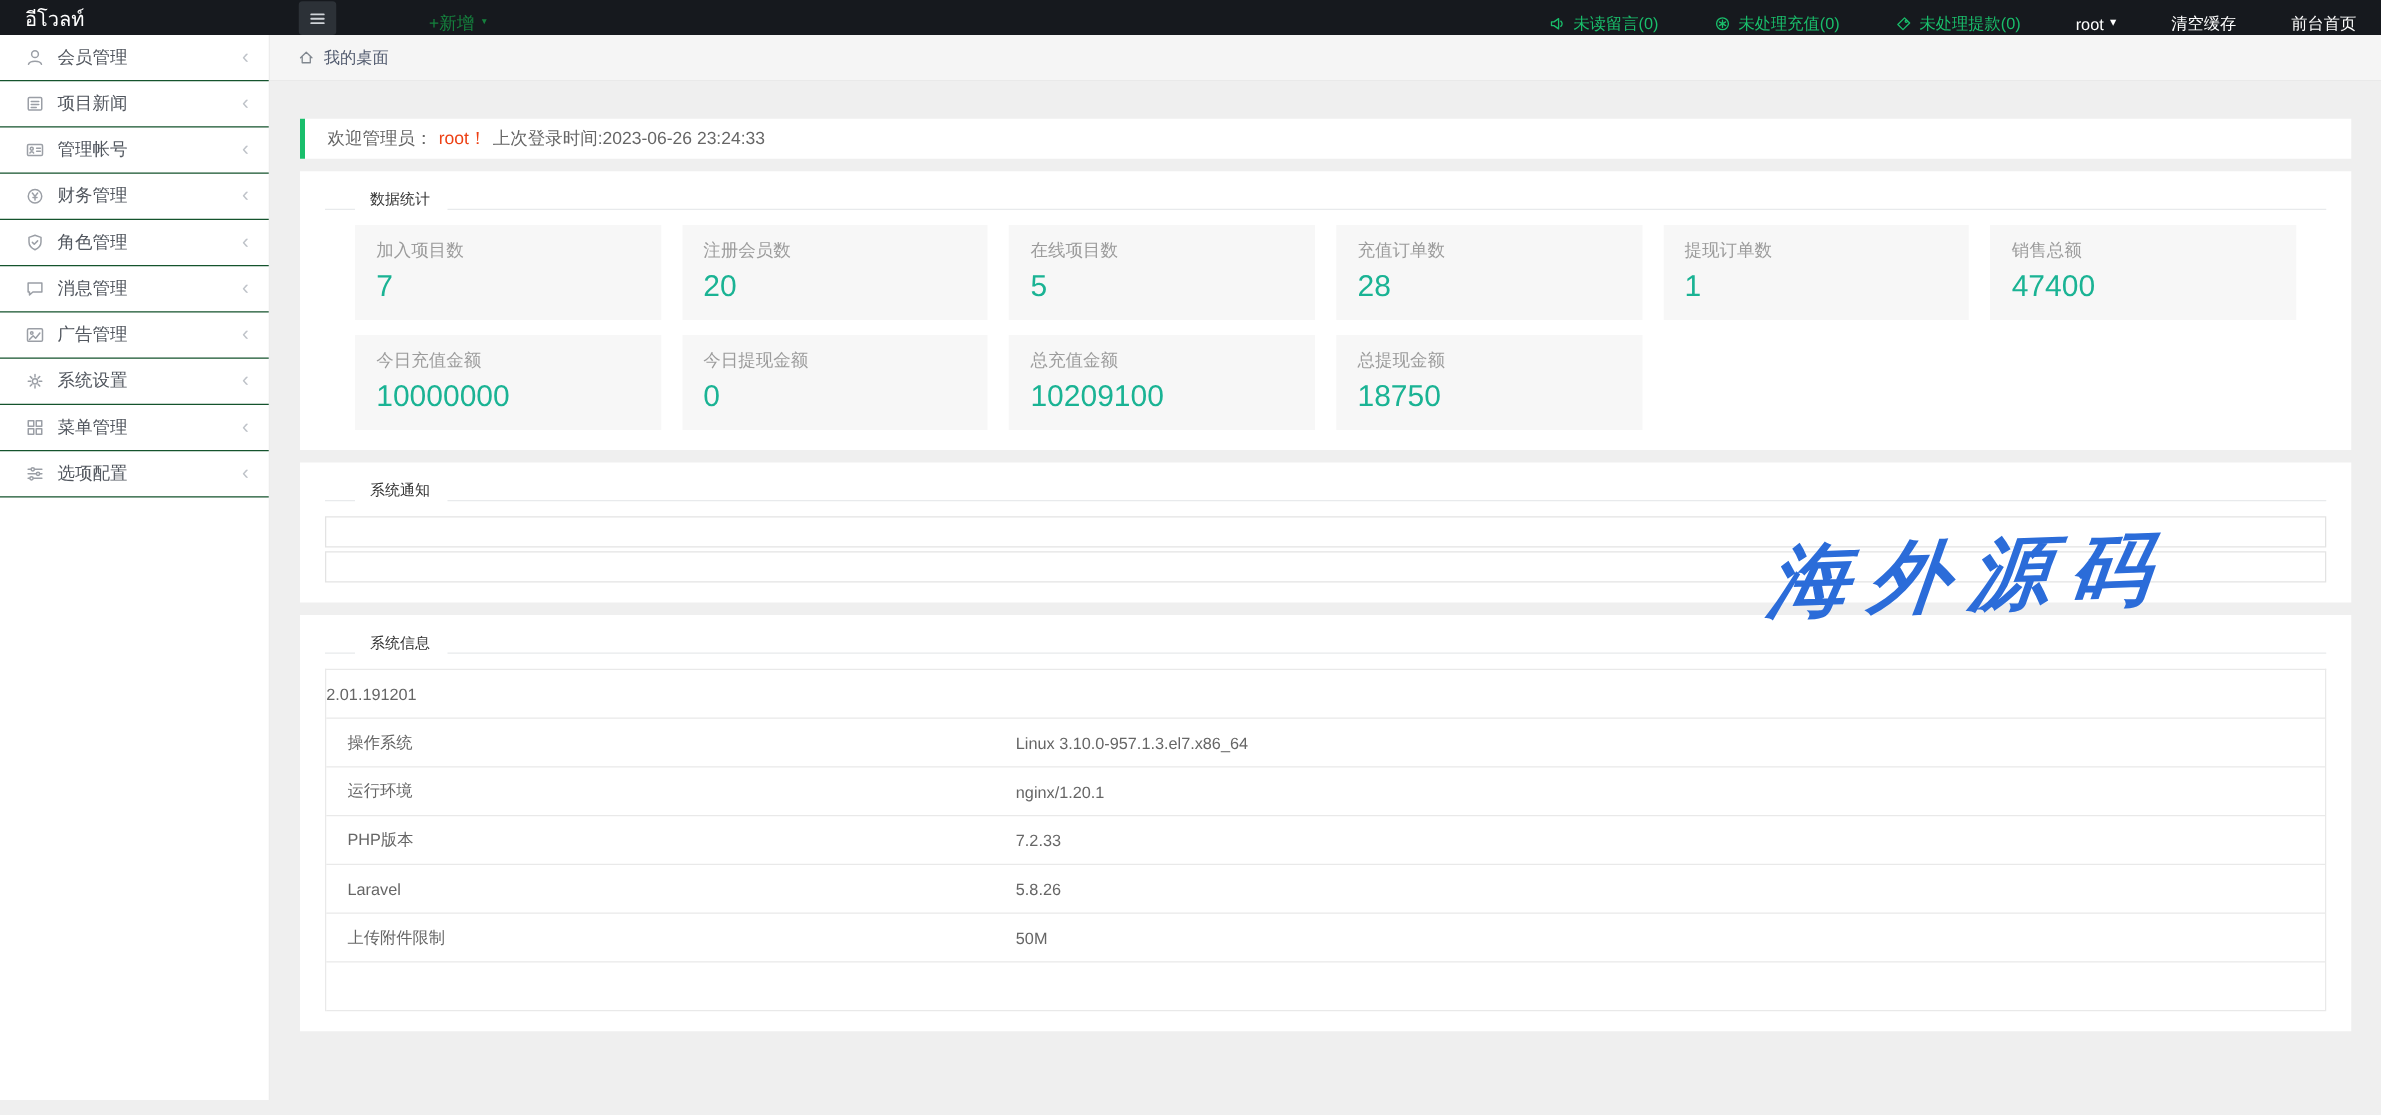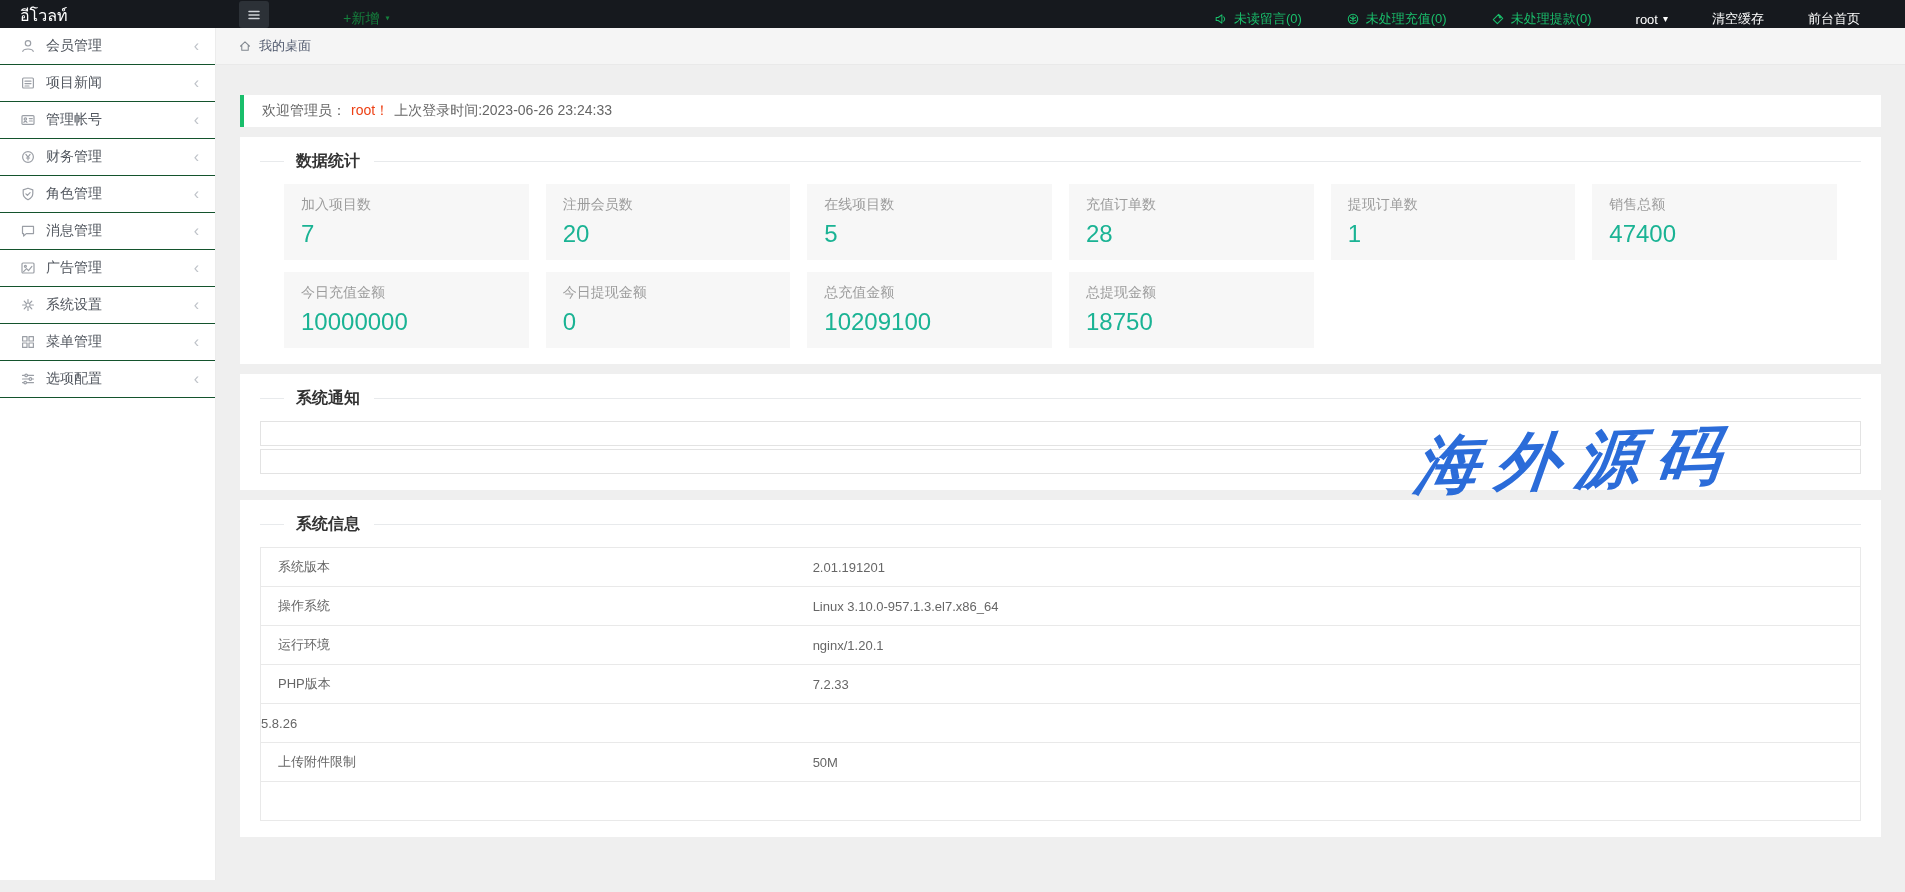--- a/index.html
+++ b/index.html
@@ -9,21 +9,21 @@
   button { border:none; background:none; cursor:pointer; font-family:inherit; color:inherit; }
   .icon { display:inline-flex; }
 
   
   .topbar { height:28px; background:#16191e; display:flex; align-items:flex-end; color:#fff; position:relative; z-index:20;gap:20px; }
   .logo { width:216px; padding-left:20px; font-size:16px; flex:none; }
   .hamburger { width:30px; height:27px; background:#2c3137; border-radius:3px; display:flex; align-items:center; justify-content:center; color:#cfd3d8; margin-left:3px; flex:none; }
   .hamburger .icon { width:16px; height:16px; }
   .add-btn { margin-left:54px; font-size:14px; color:#15803d; display:flex; align-items:center; gap:5px;font-family:Liberation Mono, monospace; }
   .caret { font-size:10px; line-height:1; }
-  .topbar-right { margin-left:auto; display:flex; align-items:center; gap:44px; padding-right:45px; font-size:13px; }
+  .topbar-right { margin-left:auto; display:flex; align-items:center; gap:44px; padding-right:20px; font-size:13px; }
   .notice-links { display:flex; align-items:center; gap:44px; }
   .tb-link { display:flex; align-items:center; gap:6px; color:#19be6b; }
   .tb-link .icon { width:14px; height:14px; }
   .tb-item { color:#fff; display:flex; align-items:center; gap:5px; font-size:13px; }
 
   
   .shell { display:flex; height:852px; }
   .sidebar { width:216px; background:#fff; flex:none; border-right:1px solid #ececec; }
   .side-item { height:37px; display:flex; align-items:center; padding:0 16px 0 20px; font-size:14px; color:#51565e; border-bottom:1px solid #14532d; cursor:pointer; }
   .side-item .icon { width:16px; height:16px; color:#9b9fa6; margin-right:10px; flex:none; }
@@ -34,21 +34,21 @@
   .breadcrumb .icon { width:14px; height:14px; color:#80878f; margin-right:7px; }
 
   .content { flex:1; overflow:hidden; padding:30px 24px 0; position:relative; }
 
   
   .alert { background:#fff; border-left:4px solid #19be6b; height:32px; display:flex; align-items:center; padding:0 18px; font-size:14px; color:#666; }
   .alert .red { color:#ed4014; margin:0 5px; }
 
   
   .panel { background:#fff; margin-top:10px; padding:14px 20px 16px; }
-  .panel-title { display:flex; align-items:center; font-size:16px; color:#333;font-weight:bold; }
+  .panel-title { display:flex; align-items:flex-end; font-size:12px; color:#333; }
   .panel-title .line-pre { width:24px; height:1px; background:#e8eaec; margin-right:12px; flex:none; }
   .panel-title .line { flex:1; height:1px; background:#e8eaec; margin-left:14px; }
 
   .stats-grid { display:grid; grid-template-columns:repeat(6,1fr); gap:12px 17px; margin:12px 24px 0; }
   .stat-card { background:#f7f7f7; height:76px; padding:12px 17px; }
   .stat-label { font-size:14px; color:#9c9c9c; }
   .stat-value { font-size:24px; color:#1ab394; margin-top:6px; }
 
   .notice-rows { margin-top:12px; }
   .notice-row { height:25px; border:1px solid #e3e3e3; background:#fff; }
@@ -311,36 +311,36 @@
       </section>
 
       <section class="panel">
         <div class="panel-title">
           <span class="line-pre"></span>
           <span>系统信息</span>
           <span class="line"></span>
         </div>
         <div class="info-table">
             <div class="info-row">
-              <div class="info-label">系统版本</div>
               <div class="info-value">2.01.191201</div>
             </div>
             <div class="info-row">
               <div class="info-label">操作系统</div>
               <div class="info-value">Linux 3.10.0-957.1.3.el7.x86_64</div>
             </div>
             <div class="info-row">
               <div class="info-label">运行环境</div>
               <div class="info-value">nginx/1.20.1</div>
             </div>
             <div class="info-row">
               <div class="info-label">PHP版本</div>
               <div class="info-value">7.2.33</div>
             </div>
             <div class="info-row">
+              <div class="info-label">Laravel</div>
               <div class="info-value">5.8.26</div>
             </div>
             <div class="info-row">
               <div class="info-label">上传附件限制</div>
               <div class="info-value">50M</div>
             </div>
             <div class="info-row">
               <div class="info-label"></div>
               <div class="info-value"></div>
             </div>

